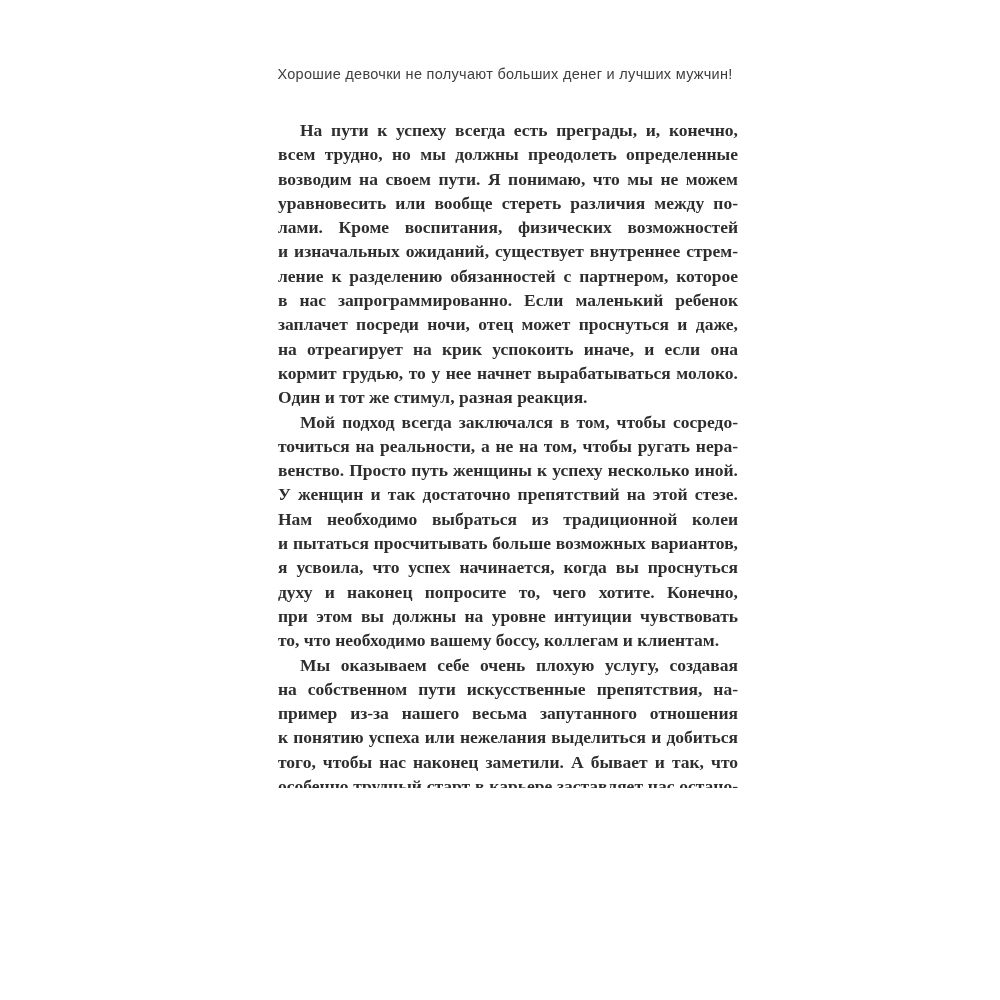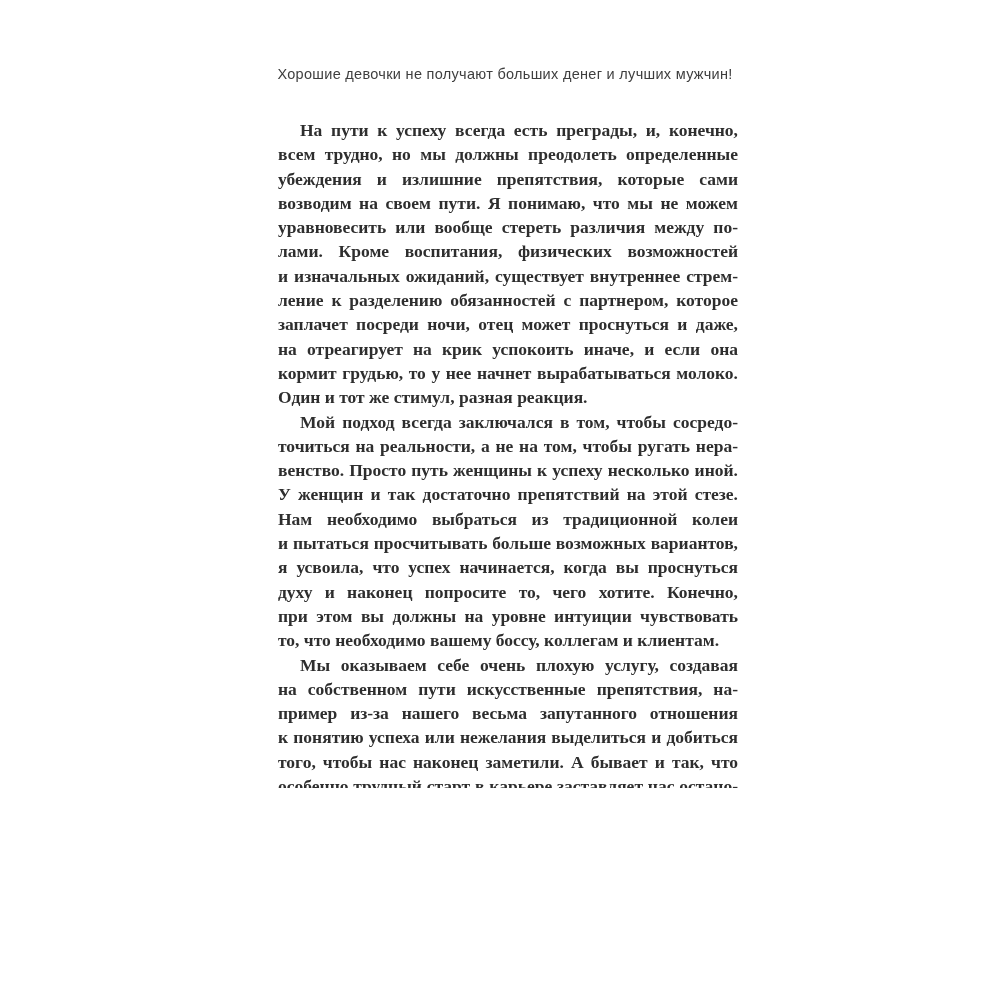--- a/index.html
+++ b/index.html
@@ -57,26 +57,26 @@
 </head>
 <body>
 
 <div class="page">
   <div class="running-head">Хорошие девочки не получают больших денег и лучших мужчин!</div>
 
   <div class="body-text">
       <div class="paragraph">
         <div class="line first-line">На пути к успеху всегда есть преграды, и, конечно,</div>
         <div class="line">всем трудно, но мы должны преодолеть определенные</div>
-        <div class="line">убеждения и излишние препятствия, которые сами</div>
         <div class="line">возводим на своем пути. Я понимаю, что мы не можем</div>
         <div class="line">уравновесить или вообще стереть различия между по-</div>
         <div class="line">лами. Кроме воспитания, физических возможностей</div>
         <div class="line">и изначальных ожиданий, существует внутреннее стрем-</div>
         <div class="line">ление к разделению обязанностей с партнером, которое</div>
+        <div class="line">в нас запрограммированно. Если маленький ребенок</div>
         <div class="line">заплачет посреди ночи, отец может проснуться и даже,</div>
         <div class="line">на отреагирует на крик успокоить иначе, и если она</div>
         <div class="line">кормит грудью, то у нее начнет вырабатываться молоко.</div>
         <div class="line last-left">Один и тот же стимул, разная реакция.</div>
       </div>
       <div class="paragraph">
         <div class="line first-line">Мой подход всегда заключался в том, чтобы сосредо-</div>
         <div class="line">точиться на реальности, а не на том, чтобы ругать нера-</div>
         <div class="line">венство. Просто путь женщины к успеху несколько иной.</div>
         <div class="line">У женщин и так достаточно препятствий на этой стезе.</div>

